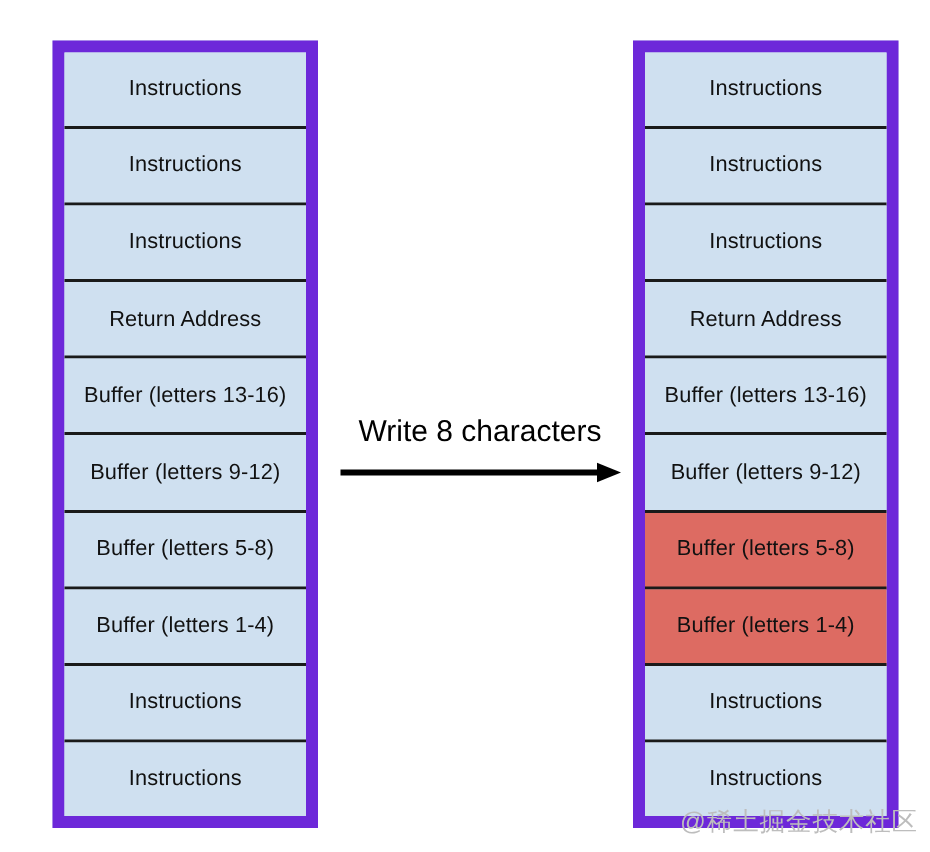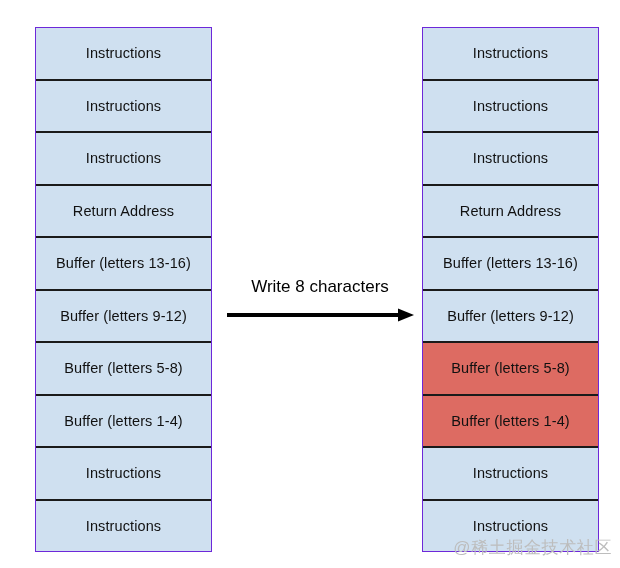--- a/index.html
+++ b/index.html
@@ -23,21 +23,21 @@
 
   
   .stack {
     position: absolute;
     top: 27px;
     width: 177px;
     height: 525px;
     box-sizing: border-box;
     display: flex;
     flex-direction: column;
-    border: 1px solid #6d28d9;
+    border: 8px solid #6d28d9;
     background: #cfe0f0;
   }
   .stack-before { left: 35px; }
   .stack-after  { left: 422px; }
 
   .cell {
     flex: 1 1 0;
     box-sizing: border-box;
     border-bottom: 2px solid #1a1a1a;
     background: #cfe0f0;
@@ -68,21 +68,21 @@
     top: 278px;
     width: 188px;
     height: 46px;
   }
   .transition-caption {
     position: absolute;
     left: 0;
     top: 0;
     width: 100%;
     text-align: center;
-    font-size: 17px;
+    font-size: 20px;
     color: #000000;
     line-height: 1;
     white-space: nowrap;
   }
   .arrow {
     position: absolute;
     left: 0;
     top: 30px;
     width: 188px;
     height: 14px;

